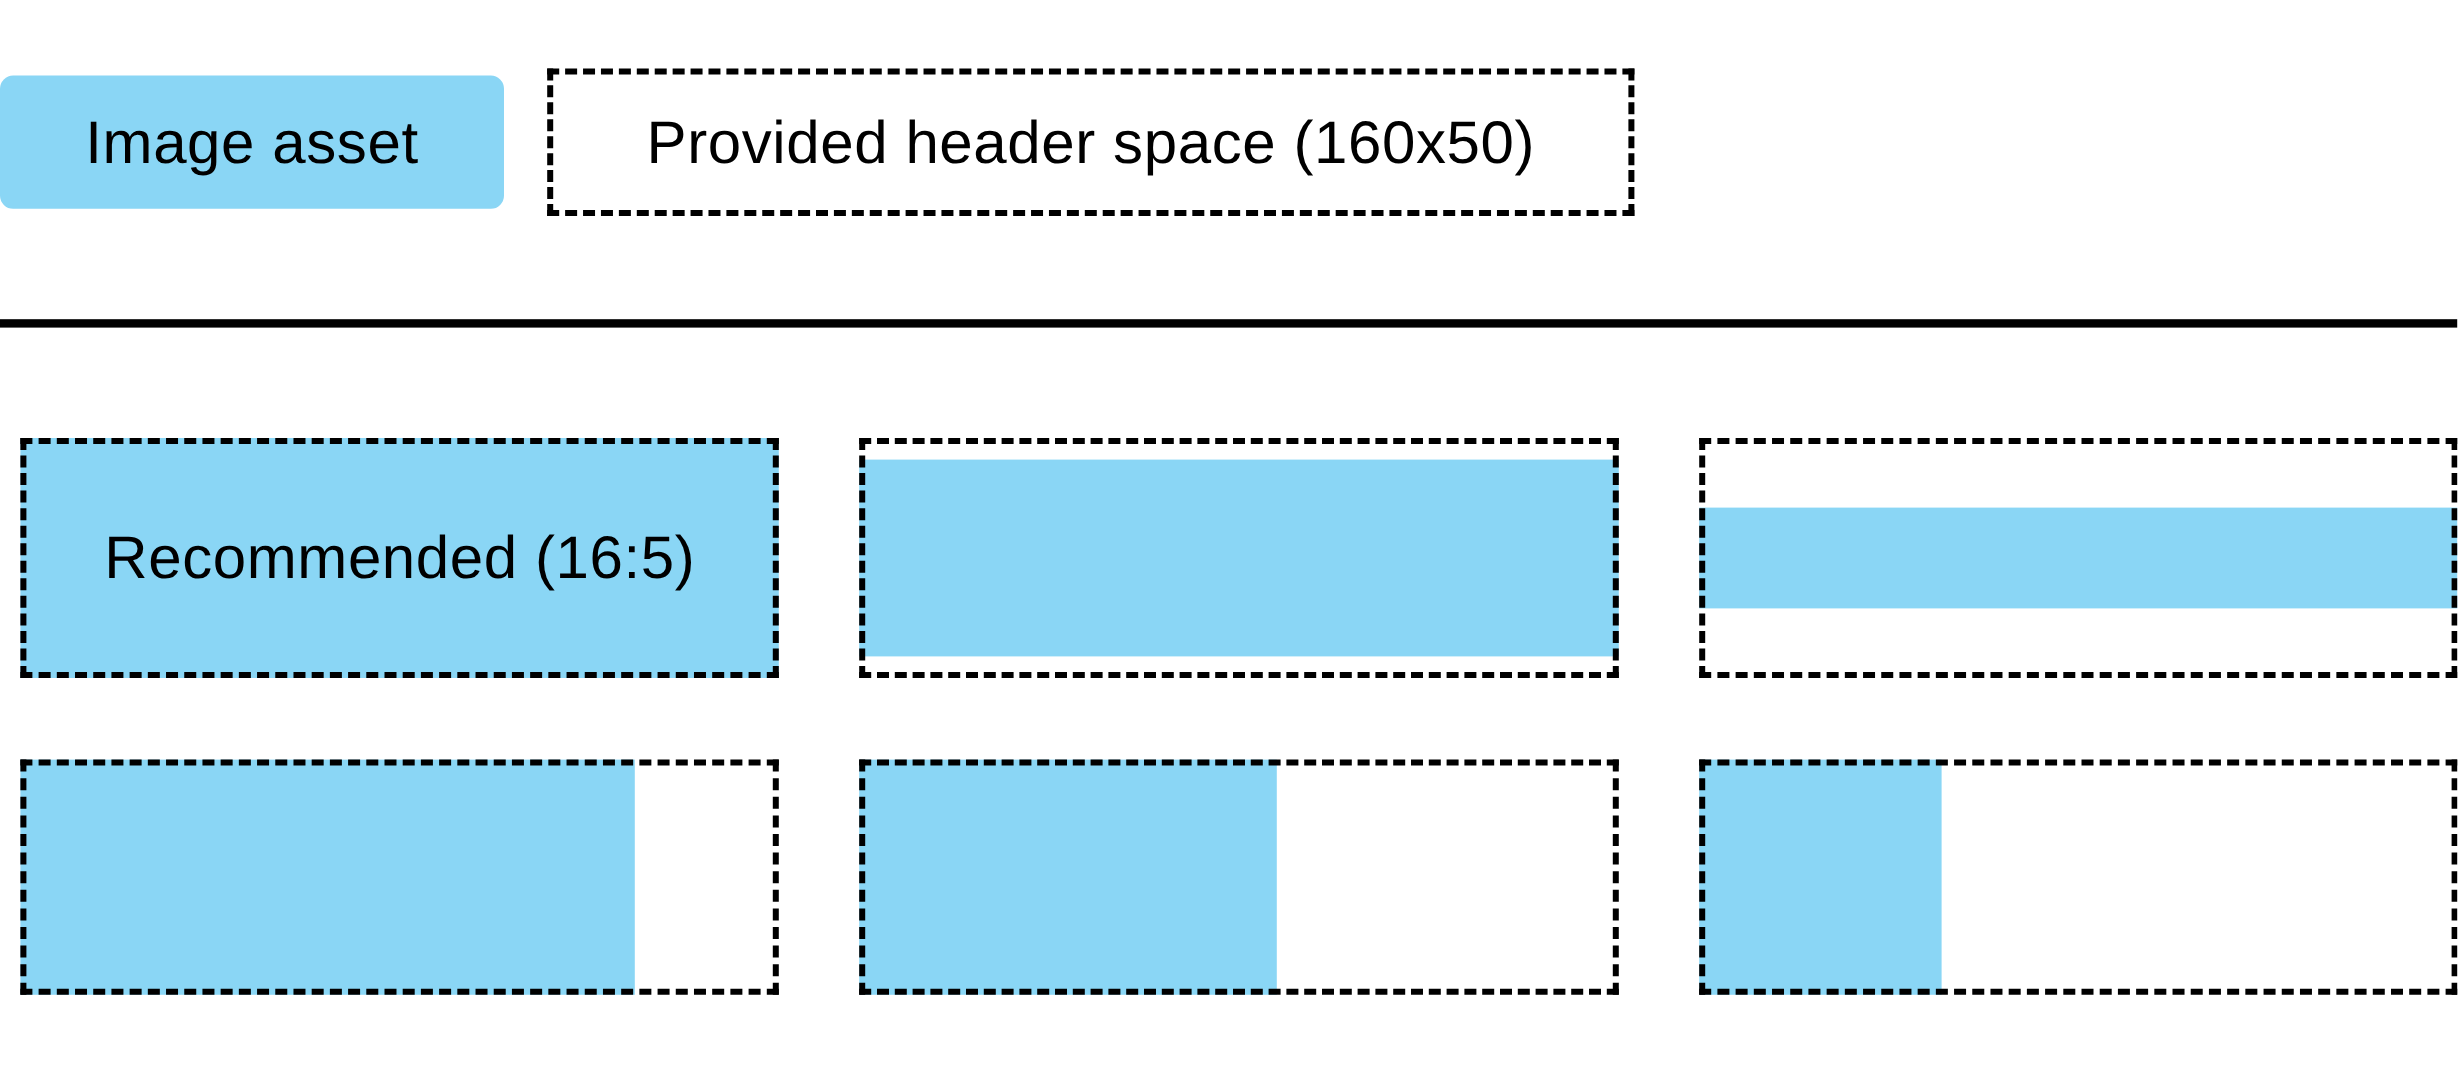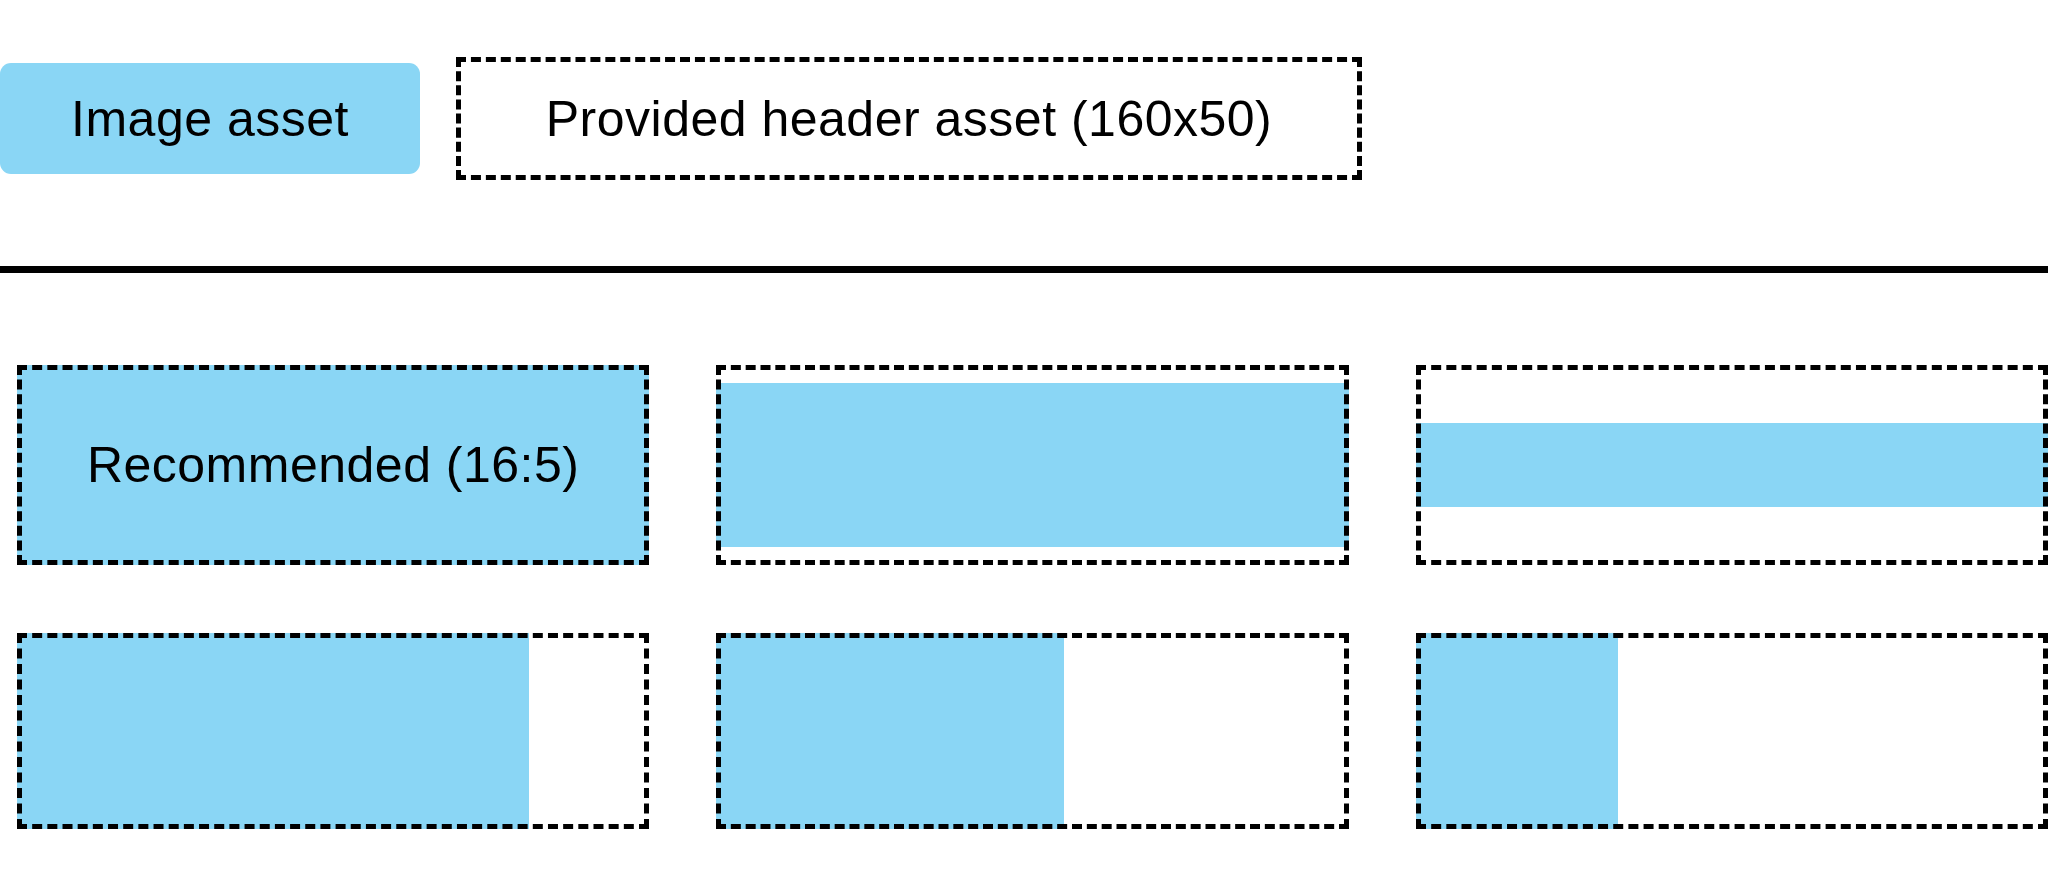--- a/index.html
+++ b/index.html
@@ -109,21 +109,21 @@
 </head>
 <body>
 
 <div class="canvas" style="--fill: #8ad6f5; --outline: #000000; --text: #000000; --bg: #ffffff;">
 
   <div class="legend-swatch">
     <span class="legend-label">Image asset</span>
   </div>
 
   <div class="legend-dashed">
-    <span class="legend-label">Provided header asset (160x50)</span>
+    <span class="legend-label">Provided header space (160x50)</span>
   </div>
 
   <div class="divider"></div>
 
   <div class="grid-row row-fit-width">
 
     <div class="cell">
       <div class="fill" style="width: 100%; height: 100%; left: 0px; top: 0%;"></div>
       <div class="outline"></div>
       <span class="cell-label">Recommended (16:5)</span>

